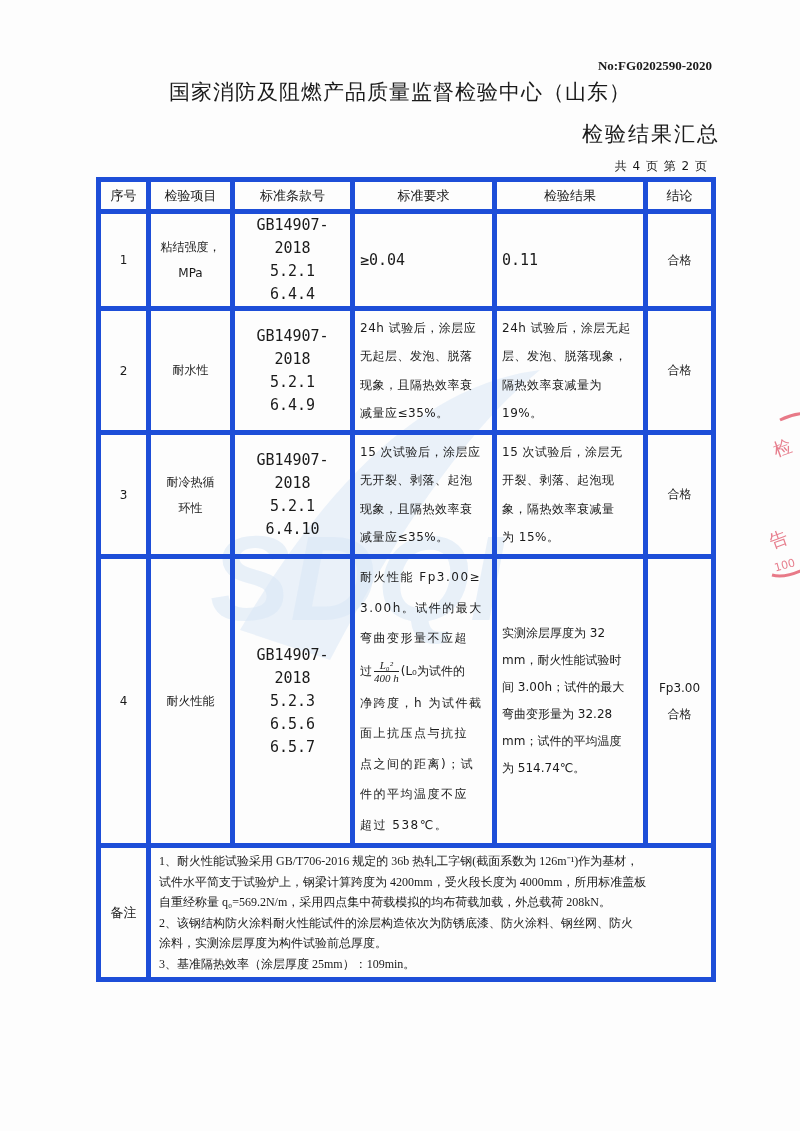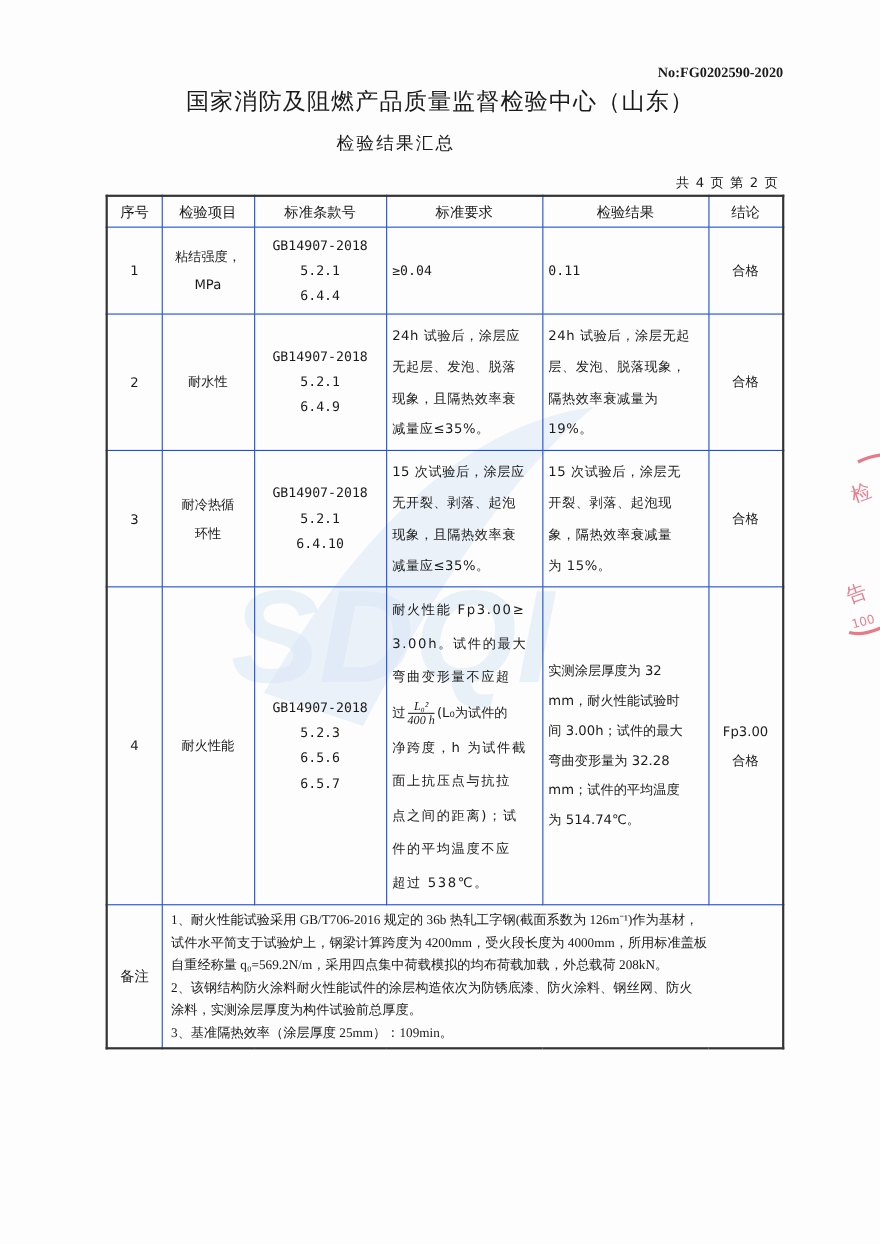--- a/index.html
+++ b/index.html
@@ -9,46 +9,46 @@
   }
   .report-no {
     position: absolute; top: 58px; right: 88px;
     font-family: "Liberation Serif", "DejaVu Serif", serif; font-weight: bold; font-size: 13px;
   }
   .title {
     position: absolute; top: 78px; left: 0; width: 800px; text-align: center;
     font-size: 21px; letter-spacing: 1px;
   }
   .subtitle {
-    position: absolute; top: 120px; left: 0; width: 720px; text-align: center;
-    font-size: 16px; letter-spacing: 2px;
+    position: absolute; top: 120px; left: 0; width: 720px; text-align: right;
+    font-size: 21px; letter-spacing: 2px;
   }
   .page-info {
     position: absolute; top: 158px; right: 92px; font-size: 12px; letter-spacing: 1px;
   }
   .watermark {
     position: absolute; left: 180px; top: 330px; width: 420px; height: 420px; pointer-events: none;
   }
   .stamp {
     position: absolute; left: 760px; top: 410px; width: 60px; height: 170px; pointer-events: none;
   }
   table.results {
     position: absolute; top: 177px; left: 96px; width: 615px;
     border-collapse: collapse; table-layout: fixed; font-size: 12px;
     border: 2px solid #333;
   }
   table.results th, table.results td {
-    border: 1px solid #1d4ed8; padding: 0 5px; vertical-align: middle;
+    border: 5px solid #1d4ed8; padding: 0 5px; vertical-align: middle;
   }
   table.results th { font-weight: normal; height: 27px; font-size: 13px; text-align: center; }
   .c { text-align: center; }
   .l { text-align: left; }
   .lh { line-height: 26px; margin-left: 40px; }
   .req { line-height: 28.5px; letter-spacing: 0.5px; }
-  .mono { font-family: "DejaVu Sans Mono", "Liberation Mono", monospace; font-size: 12px; }
+  .mono { font-family: "DejaVu Sans Mono", "Liberation Mono", monospace; font-size: 15px; }
   .std-line { display: block; line-height: 23px; }
   .frac { display: inline-block; vertical-align: middle; text-align: center; font-family: "Liberation Serif", serif; font-style: italic; font-size: 11px; line-height: 12px; margin: 0 2px; }
   .frac .num { display: block; border-bottom: 1px solid #222; padding: 0 3px; }
   .frac .den { display: block; }
   .remarks-text { line-height: 20.5px; font-size: 12px; padding: 3px 6px 3px 8px !important; font-family: Liberation Serif, serif; }
   .remarks-text div { white-space: nowrap; }
 </style>
 </head>
 <body>
 

